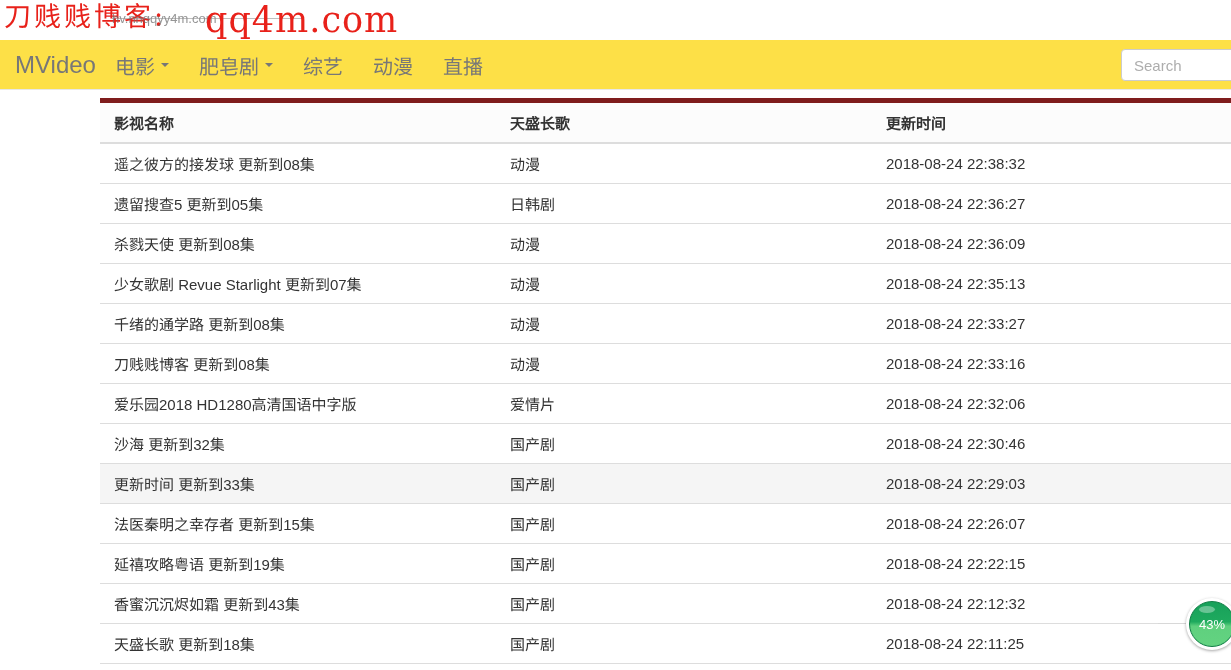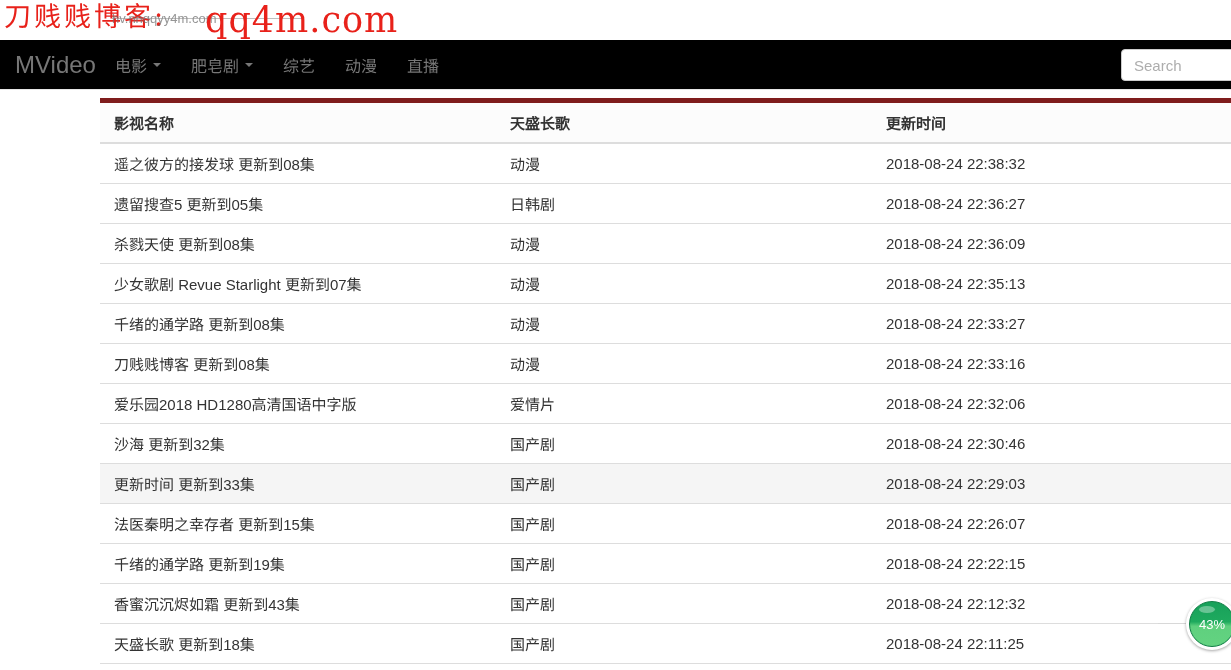--- a/index.html
+++ b/index.html
@@ -75,21 +75,21 @@
     opacity: 0.55;
   }
 
   
   .navbar {
     position: absolute;
     left: 0;
     top: 40px;
     width: 1231px;
     height: 50px;
-    background: #000000;
+    background: #fde047;
     border-bottom: 1px solid #e7e7e7;
     box-sizing: border-box;
   }
   .brand {
     position: absolute;
     left: 12px;
     top: 0;
     height: 50px;
     line-height: 50px;
     font-size: 24px;
@@ -104,21 +104,21 @@
     top: 0;
     height: 50px;
     display: flex;
     align-items: stretch;
   }
   .nav-item {
     display: flex;
     align-items: center;
     height: 50px;
     padding: 0 15px;
-    font-size: 16px;
+    font-size: 20px;
     color: #777777;
     cursor: pointer;
     white-space: nowrap;
     box-sizing: border-box;
   }
   .caret {
     display: inline-block;
     margin-left: 6px;
     width: 0;
     height: 0;
@@ -355,21 +355,21 @@
             <td>更新时间 更新到33集</td>
             <td>国产剧</td>
             <td>2018-08-24 22:29:03</td>
           </tr>
           <tr>
             <td>法医秦明之幸存者 更新到15集</td>
             <td>国产剧</td>
             <td>2018-08-24 22:26:07</td>
           </tr>
           <tr>
-            <td>千绪的通学路 更新到19集</td>
+            <td>延禧攻略粤语 更新到19集</td>
             <td>国产剧</td>
             <td>2018-08-24 22:22:15</td>
           </tr>
           <tr>
             <td>香蜜沉沉烬如霜 更新到43集</td>
             <td>国产剧</td>
             <td>2018-08-24 22:12:32</td>
           </tr>
           <tr>
             <td>天盛长歌 更新到18集</td>

